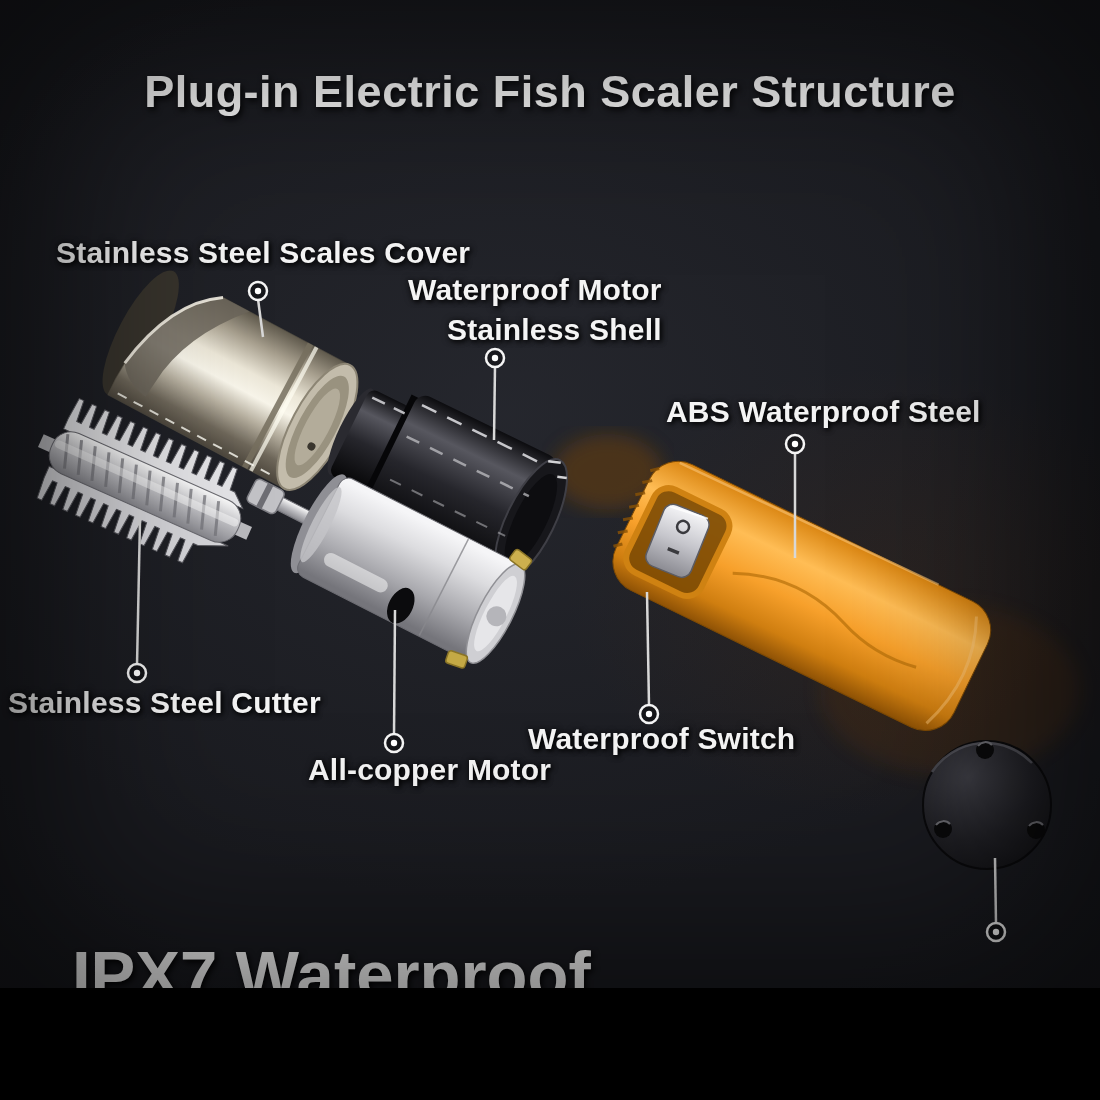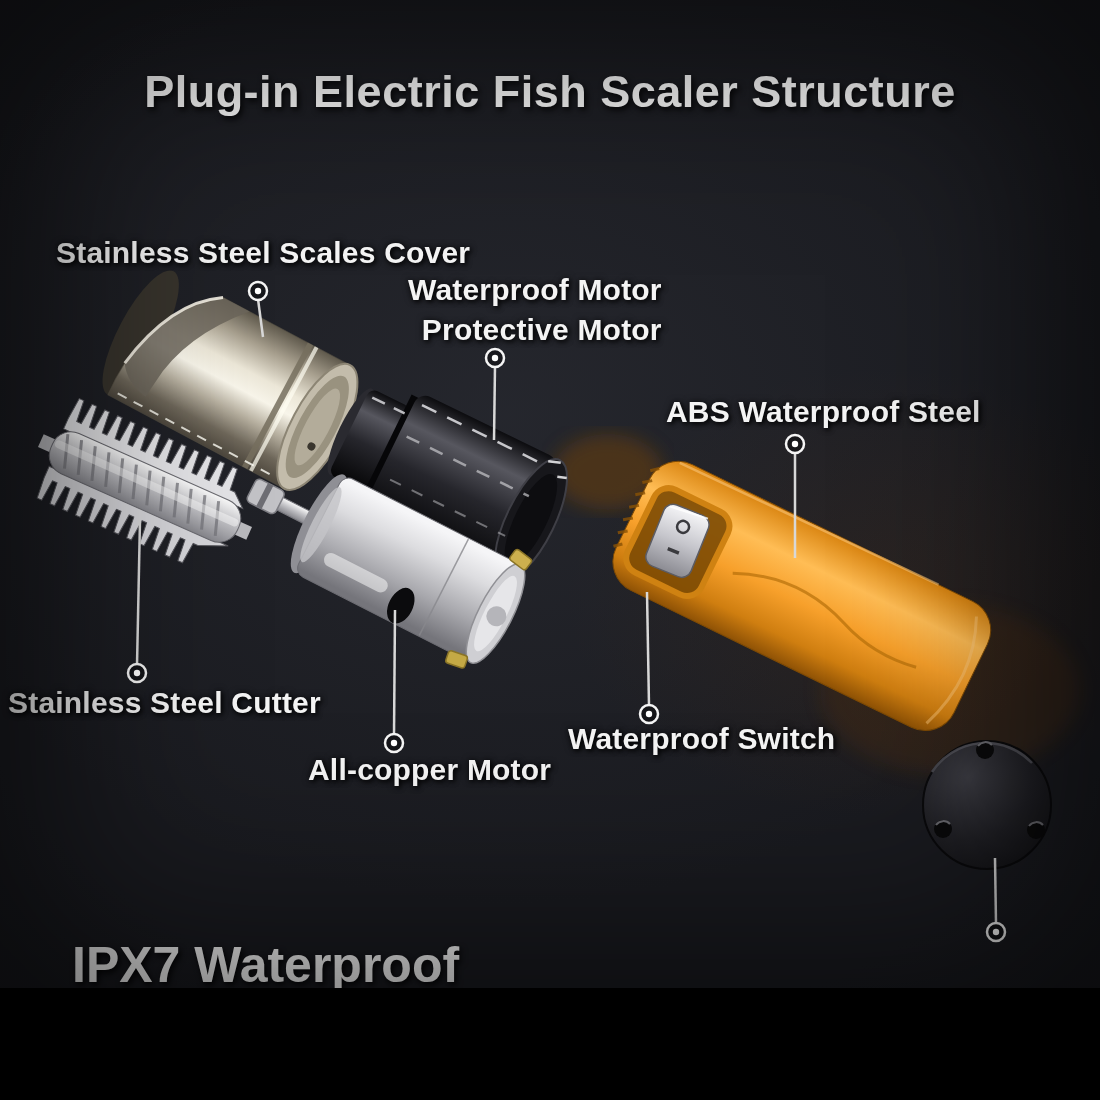--- a/index.html
+++ b/index.html
@@ -16,21 +16,21 @@
     position:absolute;color:#f4f4f4;font-weight:bold;font-size:30px;line-height:40px;
     white-space:nowrap;letter-spacing:.2px;
     text-shadow:2px 2px 5px rgba(0,0,0,.9),0 0 7px rgba(0,0,0,.65);
   }
   .title{
     position:absolute;top:66px;left:0;width:1100px;text-align:center;
     color:#fbfbfb;font-weight:bold;font-size:45px;letter-spacing:.5px;
     text-shadow:2px 3px 6px rgba(0,0,0,.9);
   }
   .badge{
-    position:absolute;left:72px;top:936px;color:#f6f6f6;font-weight:bold;font-size:50px;
+    position:absolute;left:72px;top:936px;color:#f6f6f6;font-weight:bold;font-size:67px;
     text-shadow:2px 3px 6px rgba(0,0,0,.9);
   }
   svg{position:absolute;left:0;top:0;}
 </style>
 </head>
 <body>
 
 <div id="stage">
 
   <svg width="1100" height="1100" viewBox="0 0 1100 1100">
@@ -212,28 +212,28 @@
         </g>
     </g>
   </svg>
 
   <div class="title">Plug-in Electric Fish Scaler Structure</div>
 
   <div class="lbl" style="left:56px;top:233px;">Stainless Steel Scales Cover</div>
 
   <div class="lbl" style="left:408px;top:270px;text-align:right;">
     <div>Waterproof Motor</div>
-    <div>Protective Motor</div>
+    <div>Stainless Shell</div>
   </div>
 
   <div class="lbl" style="left:666px;top:392px;">ABS Waterproof Steel</div>
 
   <div class="lbl" style="left:308px;top:750px;">All-copper Motor</div>
 
   <div class="lbl" style="left:8px;top:683px;">Stainless Steel Cutter</div>
 
-  <div class="lbl" style="left:568px;top:719px;">Waterproof Switch</div>
+  <div class="lbl" style="left:528px;top:719px;">Waterproof Switch</div>
 
 
   <div class="badge">IPX7 Waterproof</div>
 
   <div class="vignette"></div>
 </div>
 
 </body></html>

